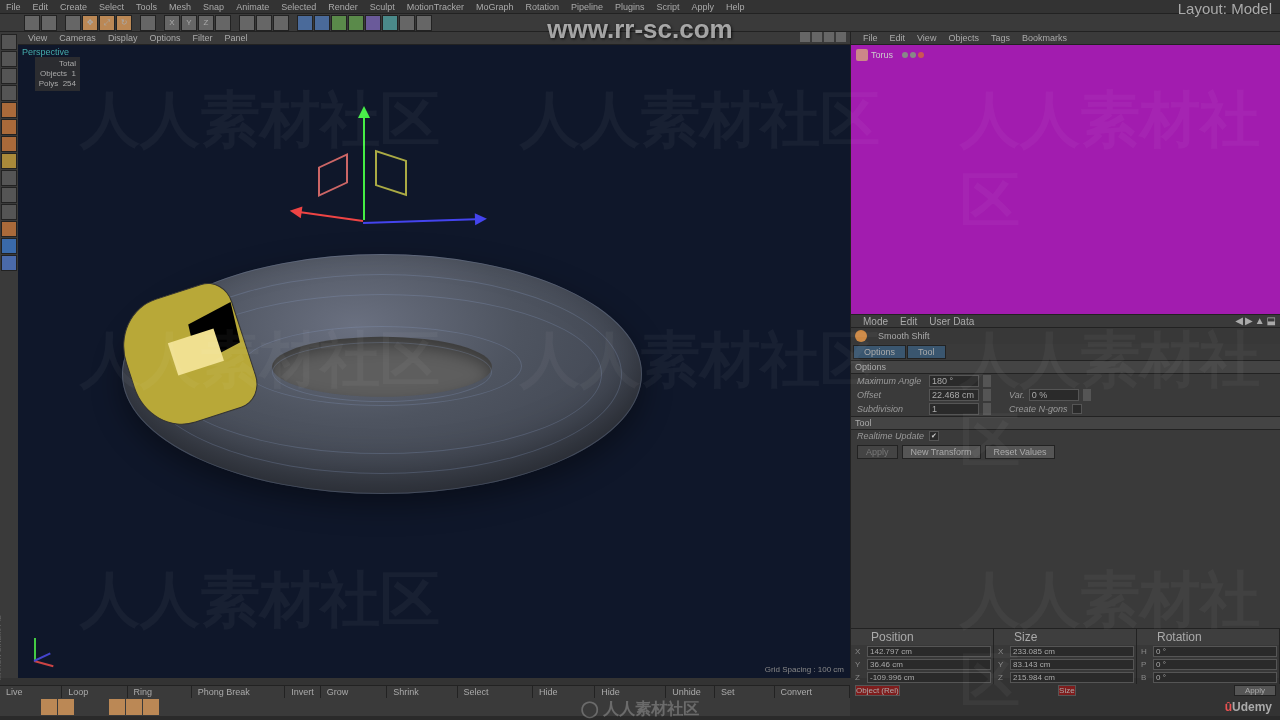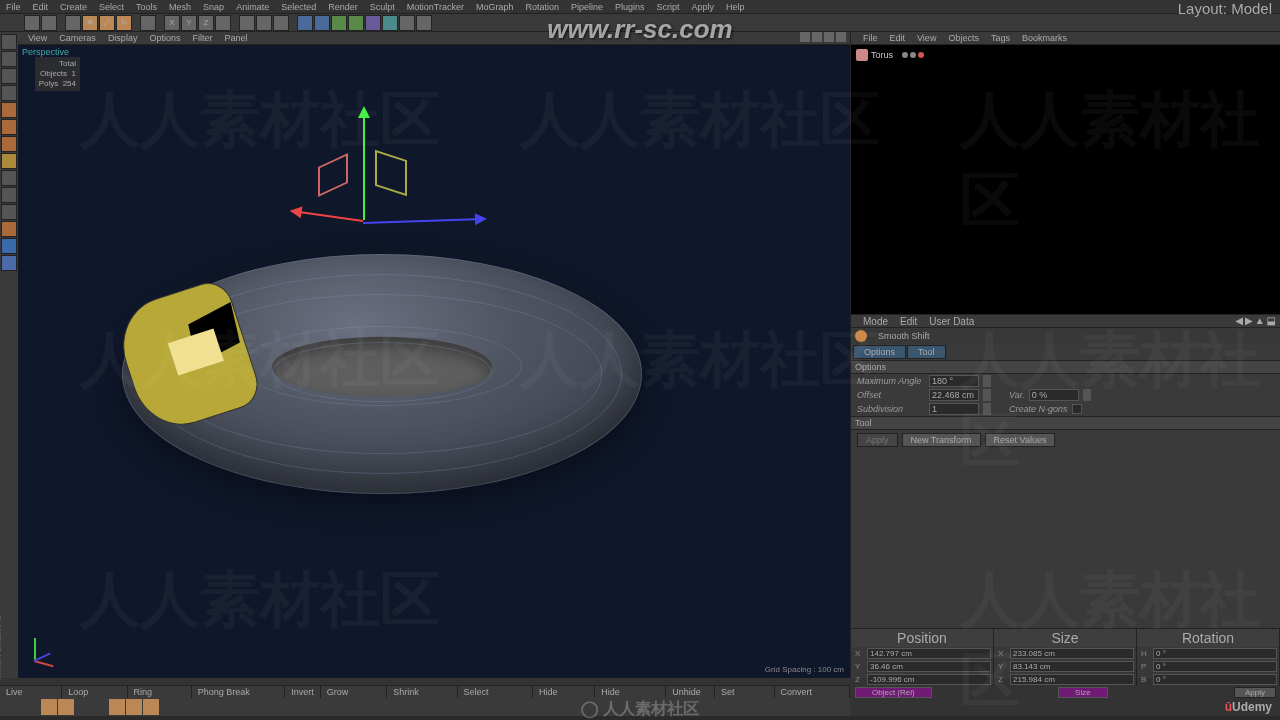--- a/index.html
+++ b/index.html
@@ -68,21 +68,21 @@
 .gizmo .x:after { content:''; position:absolute; left:-10px; top:-5px; border:6px solid transparent; border-right:12px solid #e44; }
 .gizmo .z { position:absolute; left:0; top:0; width:120px; height:2px; background:#44e; transform: rotate(-2deg); }
 .gizmo .z:after { content:''; position:absolute; right:-10px; top:-5px; border:6px solid transparent; border-left:12px solid #44e; }
 .gizmo .xyplane { position:absolute; left:-45px; top:-60px; width:30px; height:30px; border:2px solid #c66; transform: skewY(-25deg); }
 .gizmo .yzplane { position:absolute; left:12px; top:-65px; width:32px; height:36px; border:2px solid #aa4; transform: skewY(18deg); }
 
 
 .right-panel { width: 430px; background: #3a3a3a; display: flex; flex-direction: column; border-left: 1px solid #222; }
 .rp-menu { height: 13px; display:flex; padding-left:6px; border-bottom: 1px solid #222; }
 .rp-menu .item { padding: 1px 6px; font-size: 9px; }
-.obj-tree { height: 270px; background: #000000; border-bottom: 1px solid #222; padding: 3px; }
+.obj-tree { height: 270px; background: #a21caf; border-bottom: 1px solid #222; padding: 3px; }
 .tree-item { display: flex; align-items: center; gap: 3px; padding: 1px 2px; }
 .tree-item .ico { width: 12px; height: 12px; background: #c88; border-radius: 2px; }
 .tree-item .nm { color: #ccc; font-size: 9px; }
 .tree-item .dots { margin-left: 6px; display: flex; gap: 2px; }
 .dot { width: 6px; height: 6px; border-radius: 50%; }
 .dot.gry { background: #888; }
 .dot.red { background: #c55; }
 
 
 .attr { flex: 1; background: #3a3a3a; display: flex; flex-direction: column; }
@@ -101,47 +101,47 @@
 .attr-row .lbl2 { margin-left: 14px; font-size: 9px; color: #999; font-style: italic; }
 .attr-row .chk { width: 10px; height: 10px; background: #2a2a2a; border: 1px solid #555; display: inline-flex; align-items: center; justify-content: center; font-size: 7px; color: #ccc; }
 .btn-row { display: flex; gap: 4px; padding: 3px 6px; }
 .btn-row .btn { padding: 1px 8px; background: #555; border: 1px solid #222; font-size: 9px; }
 .btn-row .btn.disabled { background: #444; color: #777; }
 .attr-spacer { flex: 1; }
 
 
 .coords { height: 50px; background: #383838; border-top: 1px solid #222; }
 .coord-hdr { display: flex; background: #3e3e3e; }
-.coord-hdr .c { flex: 1; padding: 1px 20px; font-size: 14px; text-align: center; border-right: 1px solid #222; }
+.coord-hdr .c { flex: 1; padding: 1px 20px; font-size: 12px; text-align: left; border-right: 1px solid #222; }
 .coord-row { display: flex; }
 .coord-row .c { flex: 1; display: flex; padding: 0 2px; align-items: center; border-right: 1px solid #222; }
 .coord-row .cl { width: 14px; font-size: 8px; color: #888; padding-left: 2px; }
 .coord-row .cv { flex: 1; background: #2a2a2a; border: 1px solid #555; padding: 0 2px; font-size: 8px; margin: 1px 0; }
 .coord-ft { display: flex; padding: 1px 4px; }
-.coord-ft .sel { background: #701a75; border: 1px solid #555; padding: 0 16px; font-size: 8px; }
+.coord-ft .sel { background: #7f1d1d; border: 1px solid #555; padding: 0 0; font-size: 8px; }
 .coord-ft .sel2 { margin-left: auto; }
 .coord-ft .apply { padding: 0 10px; background: #555; border: 1px solid #222; font-size: 8px; margin-left: auto; }
 
 
 .sel-bar { height: 13px; background: #3a3a3a; display: flex; border-top: 1px solid #222; font-size: 9px; position: absolute; bottom: 22px; left: 0; width: 850px; }
 .sel-bar .item { padding: 1px 6px; border-right: 1px solid #222; }
 
 
 .bot-tools { height: 18px; background: #3a3a3a; display: flex; align-items: center; padding-left: 24px; gap: 1px; position: absolute; bottom: 4px; left: 0; width: 850px; }
 .bot-tools .tbtn { width: 16px; height: 16px; }
 
 
 .status { position: absolute; bottom: 0; left: 0; width: 100%; height: 4px; background: #2a2a2a; }
 
 
 .maxon-text { position: absolute; left: 2px; bottom: 40px; transform: rotate(-90deg); transform-origin: left bottom; font-size: 7px; color: #666; white-space: nowrap; }
 
 
 .watermark { position: absolute; font-size: 60px; font-weight: bold; color: rgba(255,255,255,0.04); pointer-events: none; font-family: 'SimHei', sans-serif; }
-.wm-top { position: absolute; top: 14px; left: 50%; transform: translateX(-50%); font-size: 26px; font-weight: bold; color: rgba(255,255,255,0.6); text-shadow: 1px 1px 3px rgba(0,0,0,0.7); font-style: italic; }
+.wm-top { position: absolute; top: 14px; left: 50%; transform: translateX(-50%); font-size: 26px; font-weight: bold; color: rgba(255,255,255,0.6); text-shadow: 1px 1px 3px rgba(0,0,0,0.7); }
 .udemy { position: absolute; bottom: 6px; right: 8px; font-size: 12px; color: #aaa; font-weight: bold; }
 .udemy .u { color: #ec5252; }
 .bottom-logo { position: absolute; bottom: 0; left: 50%; transform: translateX(-50%); font-size: 16px; color: rgba(255,255,255,0.25); font-weight: bold; }
 </style>
 </head>
 <body>
 
 <div class="menu-bar">
   <span class="item">File</span>
   <span class="item">Edit</span>
@@ -329,20 +329,24 @@
         <span class="spin"></span>
       </div>
       <div class="attr-row">
         <span class="lbl">Subdivision</span>
         <span class="val">1</span>
         <span class="spin"></span>
         <span class="lbl2">Create N-gons</span>
         <span class="chk"></span>
       </div>
       <div class="attr-section">Tool</div>
+      <div class="attr-row">
+        <span class="lbl">Realtime Update</span>
+        <span class="chk">✔</span>
+      </div>
       <div class="btn-row">
         <span class="btn disabled">Apply</span>
         <span class="btn">New Transform</span>
         <span class="btn">Reset Values</span>
       </div>
       <div class="attr-spacer"></div>
 
       <div class="coords">
         <div class="coord-hdr">
           <span class="c">Position</span>

